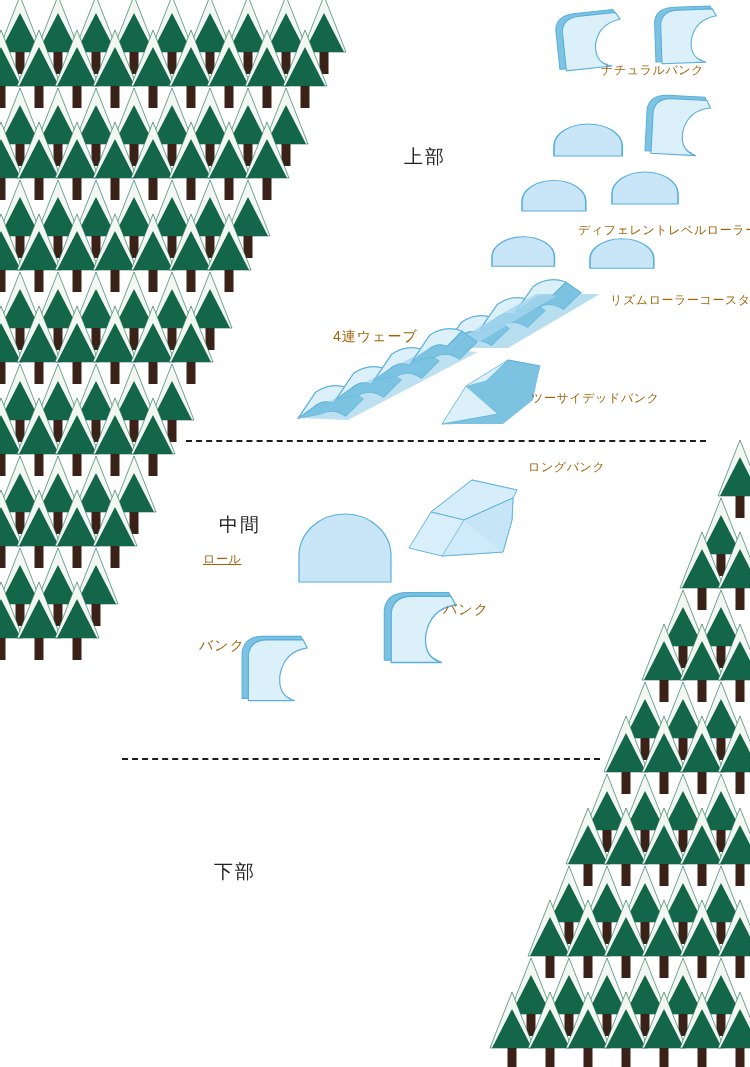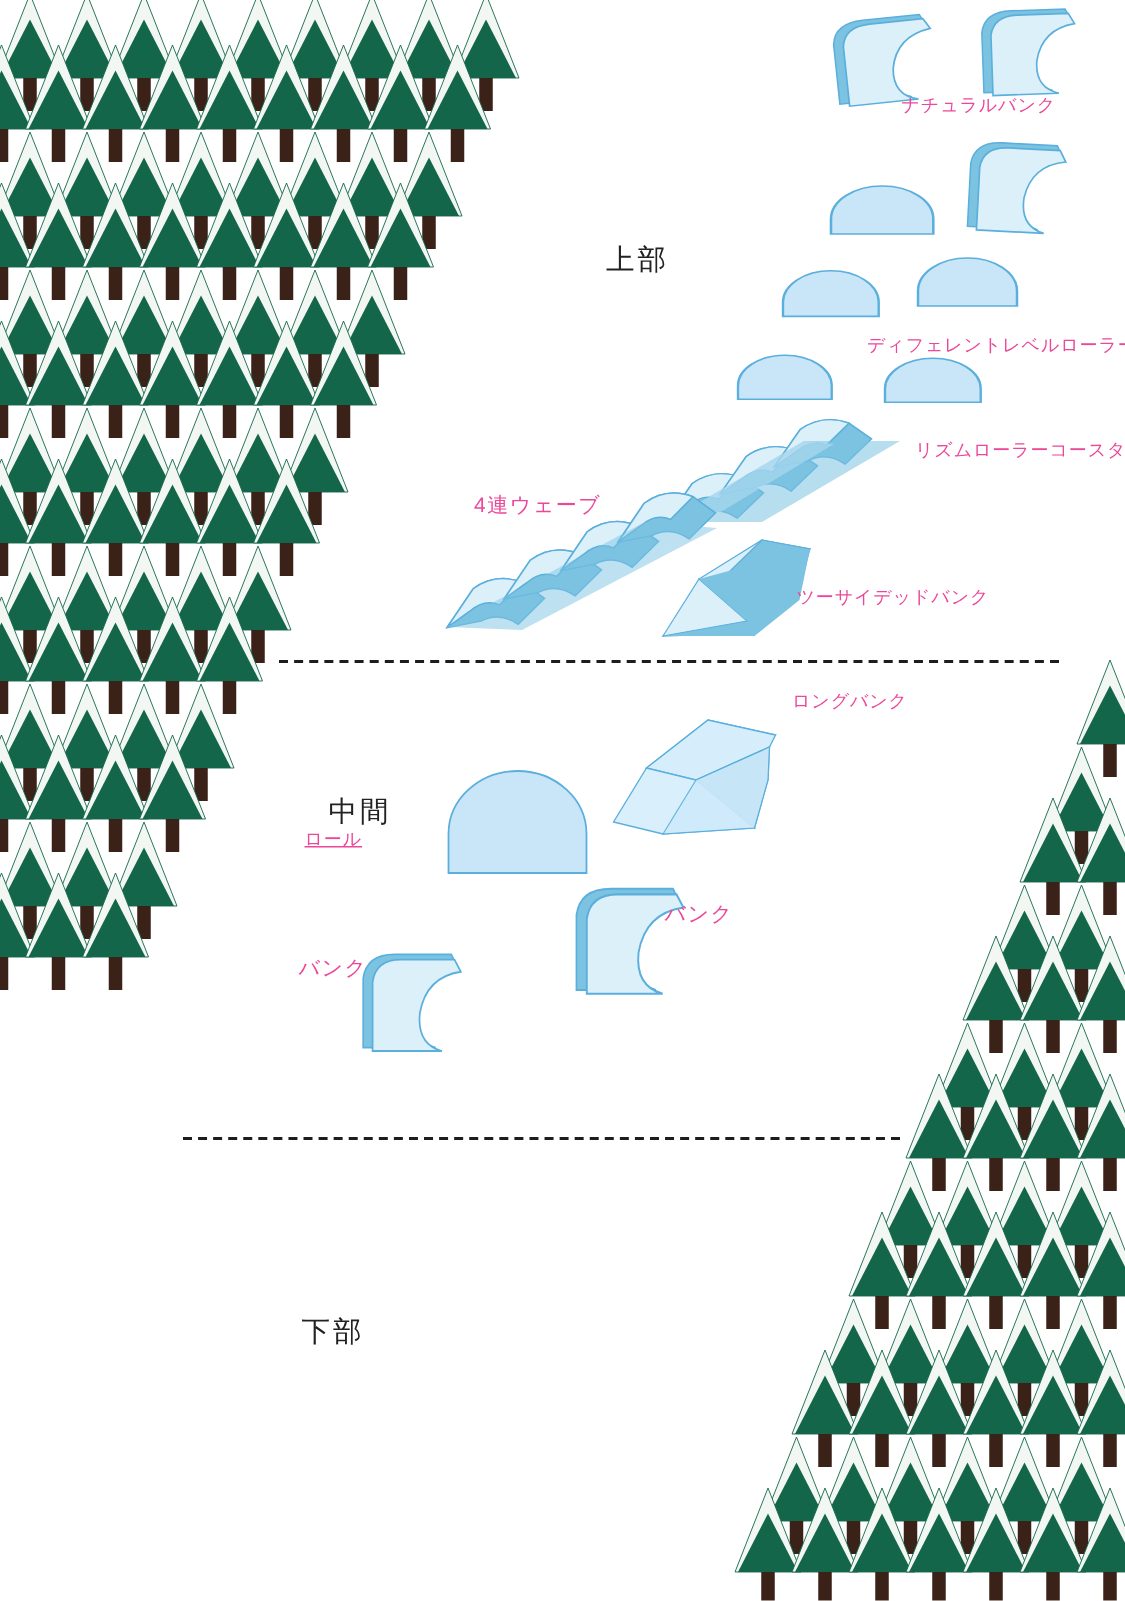--- a/index.html
+++ b/index.html
@@ -9,22 +9,22 @@
     font-family:"Liberation Sans","DejaVu Sans",sans-serif;
     background:#ffffff;
   }
   #stage{position:absolute;inset:0;width:750px;height:1067px;}
   svg.layer{position:absolute;left:0;top:0;width:750px;height:1067px;overflow:visible;}
   .lbl{
     position:absolute;white-space:nowrap;color:#2b2b2b;
     font-family:"Liberation Sans","DejaVu Sans",sans-serif;
     letter-spacing:0.5px;
   }
-  .lbl.section{font-size:19px;color:#222;letter-spacing:2px;margin-top:16px;}
-  .lbl.feature{font-size:12px;color:#ec4899;letter-spacing:0.6px;}
+  .lbl.section{font-size:19px;color:#222;letter-spacing:2px;}
+  .lbl.feature{font-size:12px;color:#a16207;letter-spacing:0.6px;}
   .lbl.feature.big{font-size:14px;letter-spacing:1px;}
   .dash{
     position:absolute;height:0;border-top:2px dashed #1d1d1d;
   }
 </style>
 </head>
 <body>
 
 <div id="stage">
 
@@ -583,29 +583,29 @@
           <use href="#bank-glyph"></use>
         </g>
     </g>
   </svg>
 
   <div class="dash" style="left:186px;top:440px;width:520px;"></div>
   <div class="dash" style="left:122px;top:758px;width:478px;"></div>
 
   <div class="lbl section" style="left:404px;top:144px;">上部</div>
   <div class="lbl section" style="left:219px;top:512px;">中間</div>
-  <div class="lbl section" style="left:201px;top:859px;">下部</div>
+  <div class="lbl section" style="left:214px;top:859px;">下部</div>
 
   <div class="lbl feature" style="left:601px;top:62px;">ナチュラルバンク</div>
 
   <div class="lbl feature" style="left:578px;top:222px;">ディフェレントレベルローラー</div>
 
   <div class="lbl feature" style="left:610px;top:292px;">リズムローラーコースター</div>
 
-  <div class="lbl feature big" style="left:316px;top:328px;">4連ウェーブ</div>
+  <div class="lbl feature big" style="left:333px;top:328px;">4連ウェーブ</div>
 
   <div class="lbl feature" style="left:531px;top:390px;">ツーサイデッドバンク</div>
 
   <div class="lbl feature" style="left:528px;top:459px;">ロングバンク</div>
 
   <div class="lbl feature" style="left:203px;top:551px;text-decoration:underline;">ロール</div>
 
   <div class="lbl feature big" style="left:443px;top:601px;">バンク</div>
 
   <div class="lbl feature big" style="left:199px;top:637px;">バンク</div>

